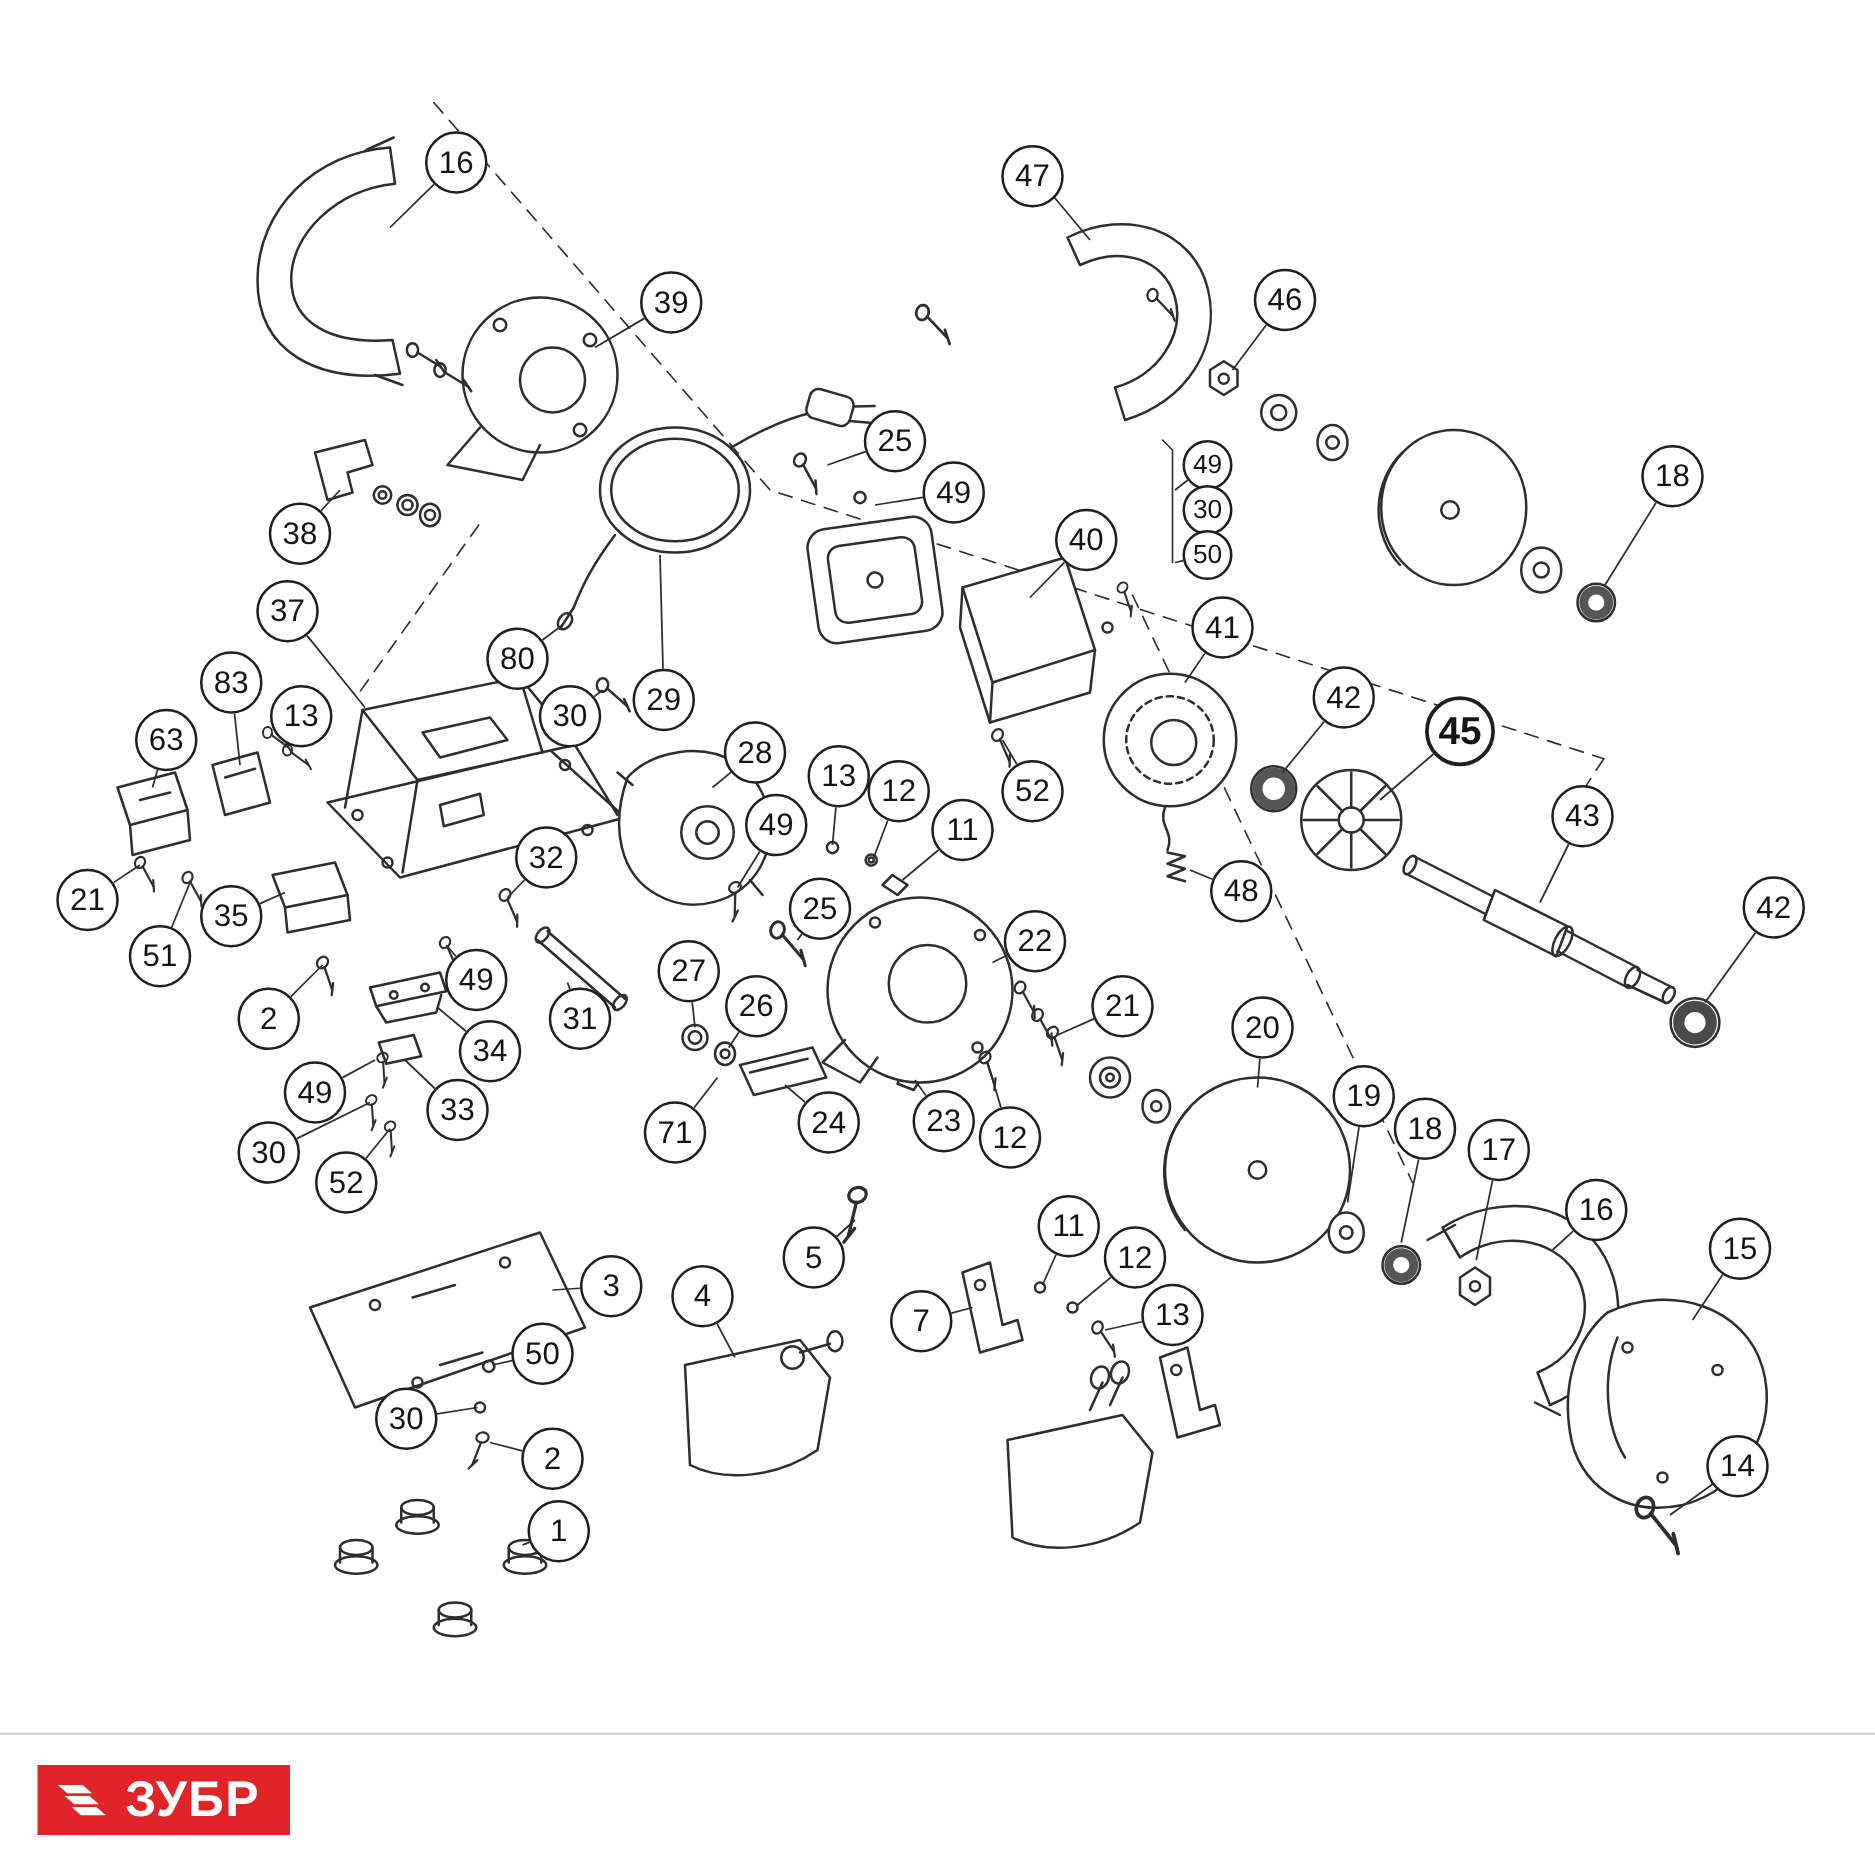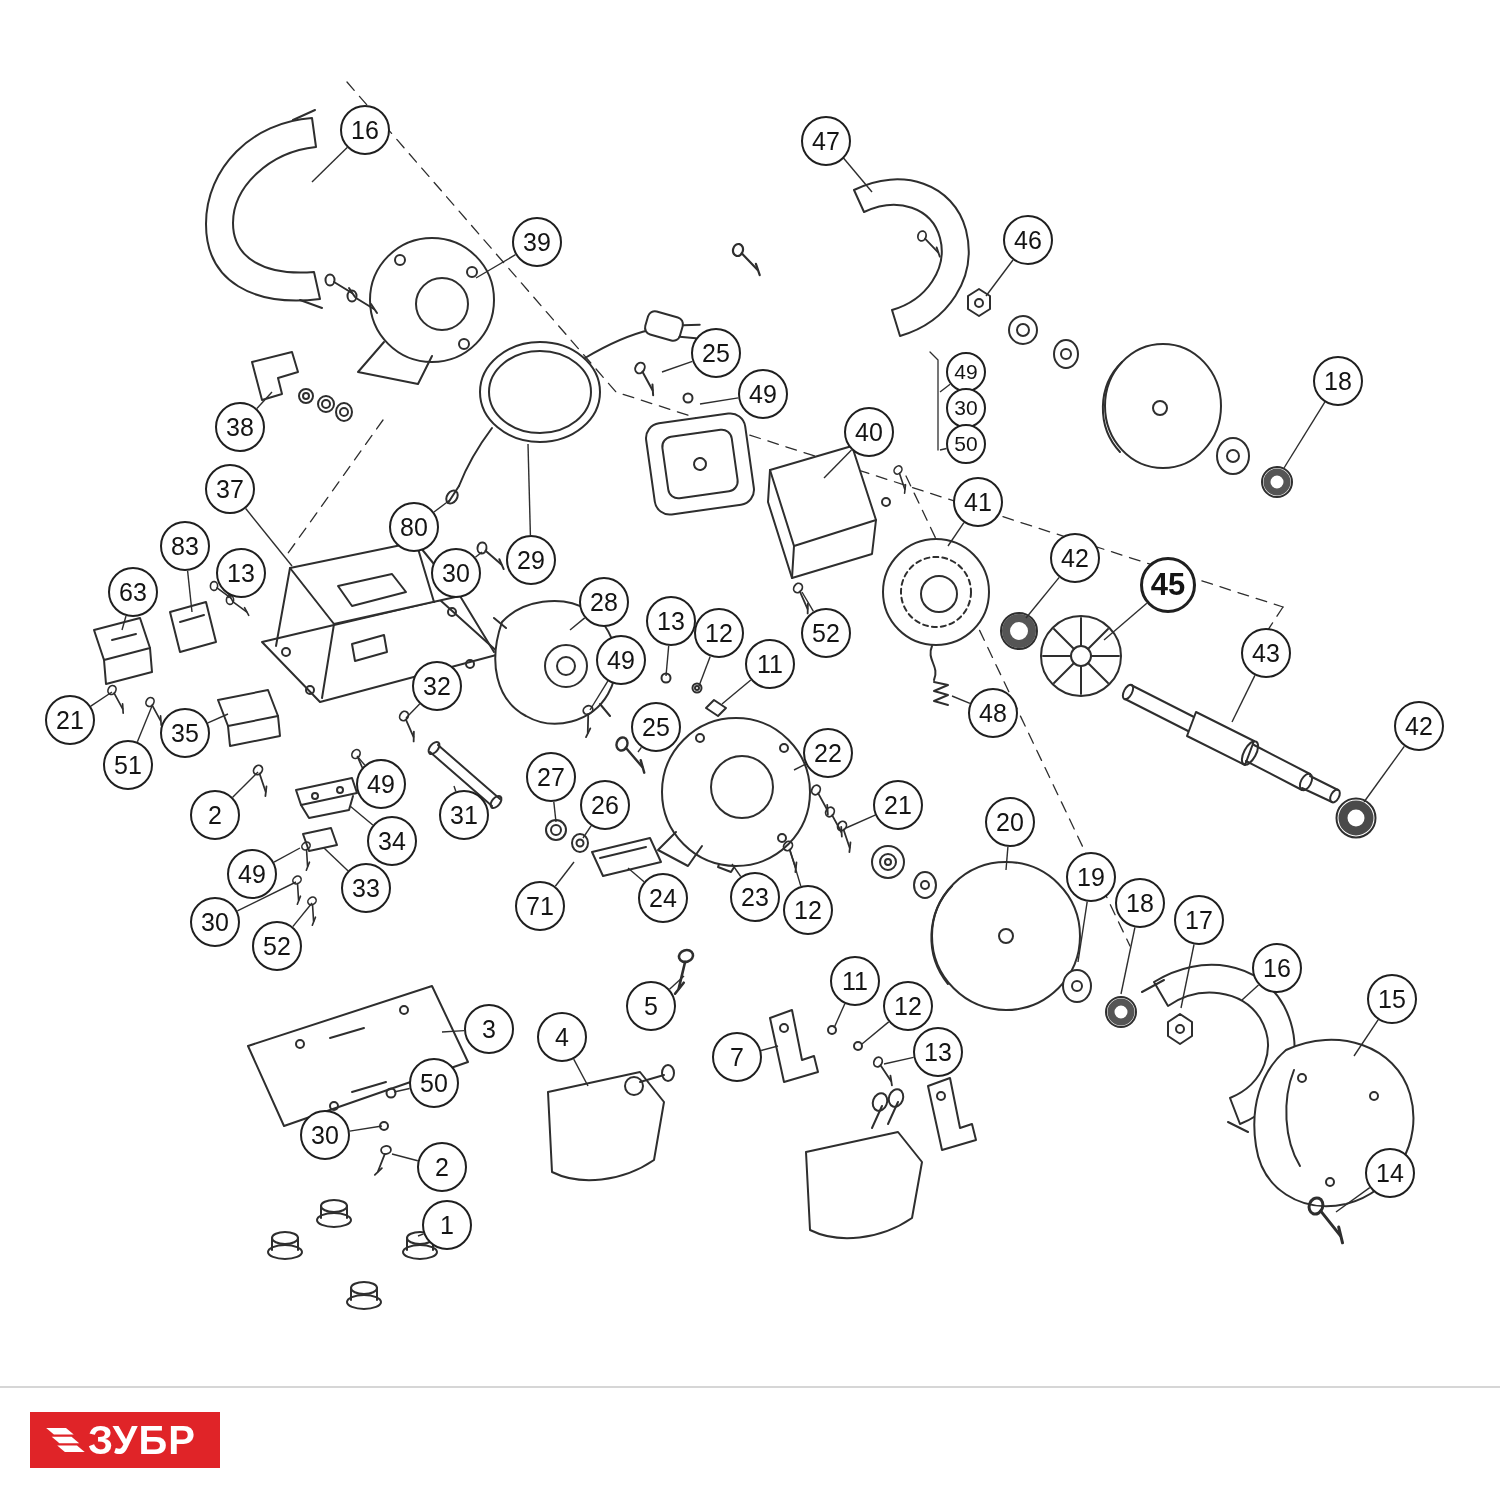--- a/index.html
+++ b/index.html
@@ -8,21 +8,21 @@
   #art,#leader-svg{position:absolute;left:0;top:0;}
   #leader-svg line{stroke:#2e2e2e;stroke-width:1.4;}
   #balloon-layer{position:absolute;left:0;top:0;width:1500px;height:1500px;}
   .balloon{position:absolute;transform:translate(-50%,-50%);width:50px;height:50px;
            box-sizing:border-box;border:2.2px solid #1f1f1f;border-radius:50%;background:#fff;
            display:flex;align-items:center;justify-content:center;font-size:25px;color:#141414;}
   .balloon.small{width:40px;height:40px;font-size:21px;}
   .balloon.bold{width:56px;height:56px;font-weight:700;font-size:31px;border-width:3px;}
   .footer-rule{position:absolute;left:0;top:1386px;width:1500px;height:2px;background:#d6d6d6;}
   .footer{position:absolute;left:30px;top:1412px;display:flex;align-items:center;gap:40px;}
-  .logo{display:flex;align-items:center;background:#e02428;color:#fff;
+  .logo{display:flex;align-items:center;gap:12px;background:#e02428;color:#fff;
         padding:8px 24px 8px 14px;font-weight:700;font-size:40px;letter-spacing:1px;line-height:1;}
   .logo svg{display:block;}
   .title{font-size:33px;color:#4a4a4a;white-space:nowrap;}
   .title b{color:#141414;font-weight:700;margin-right:10px;}
 </style>
 </head>
 <body>
 
 <div class="page">
 

